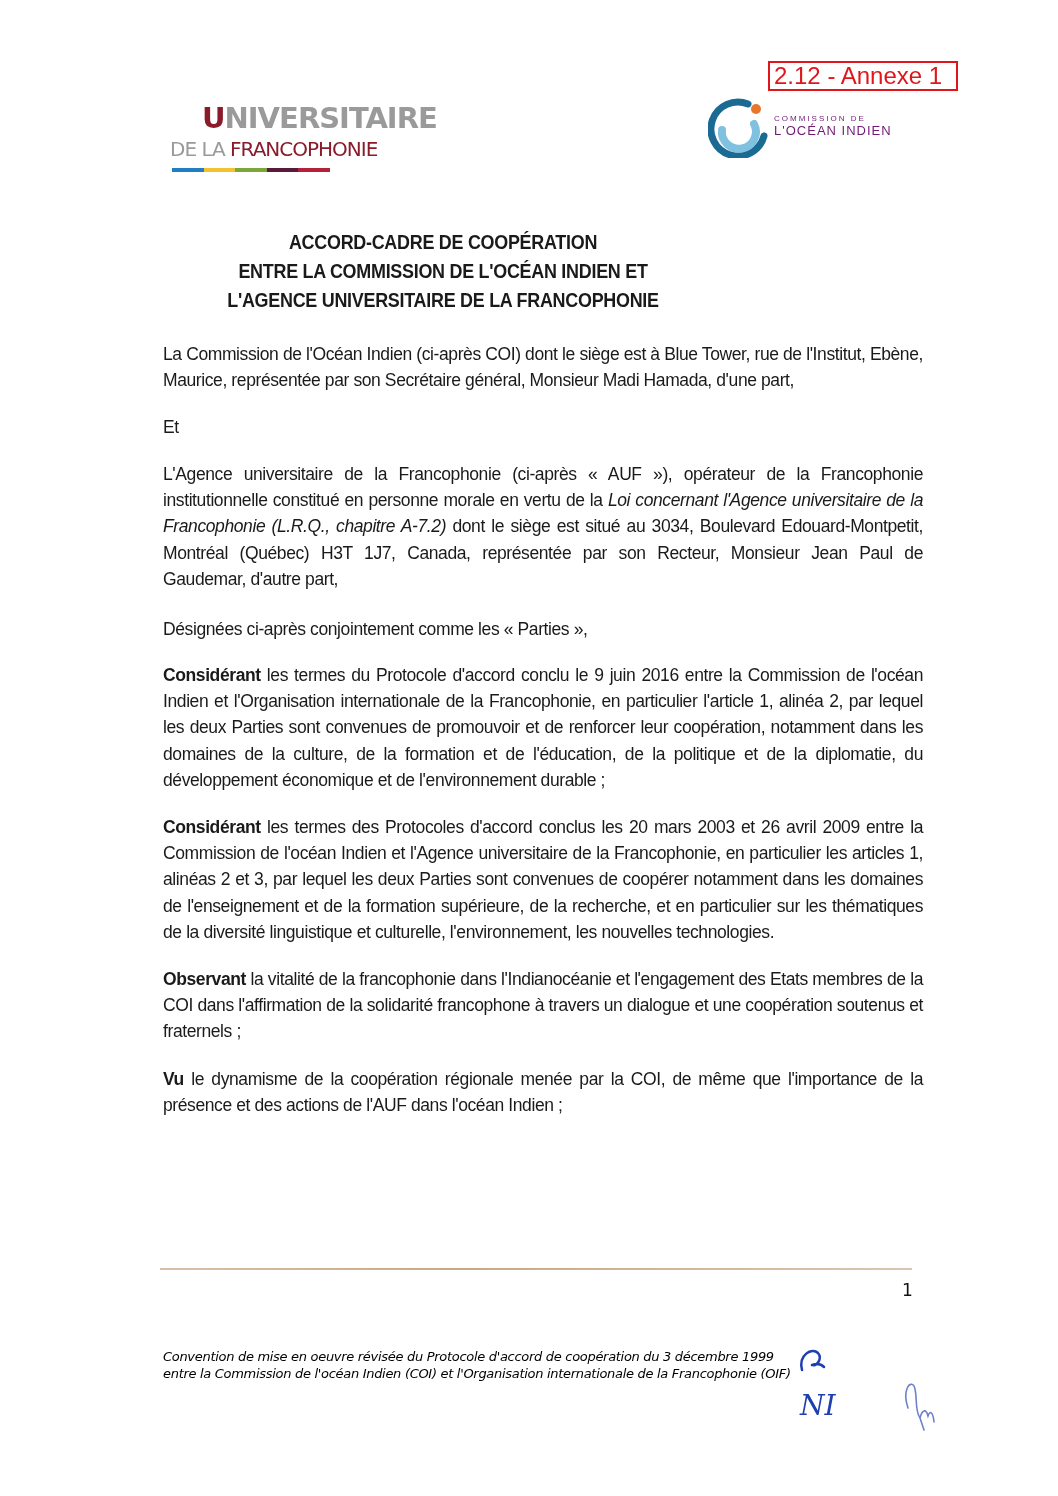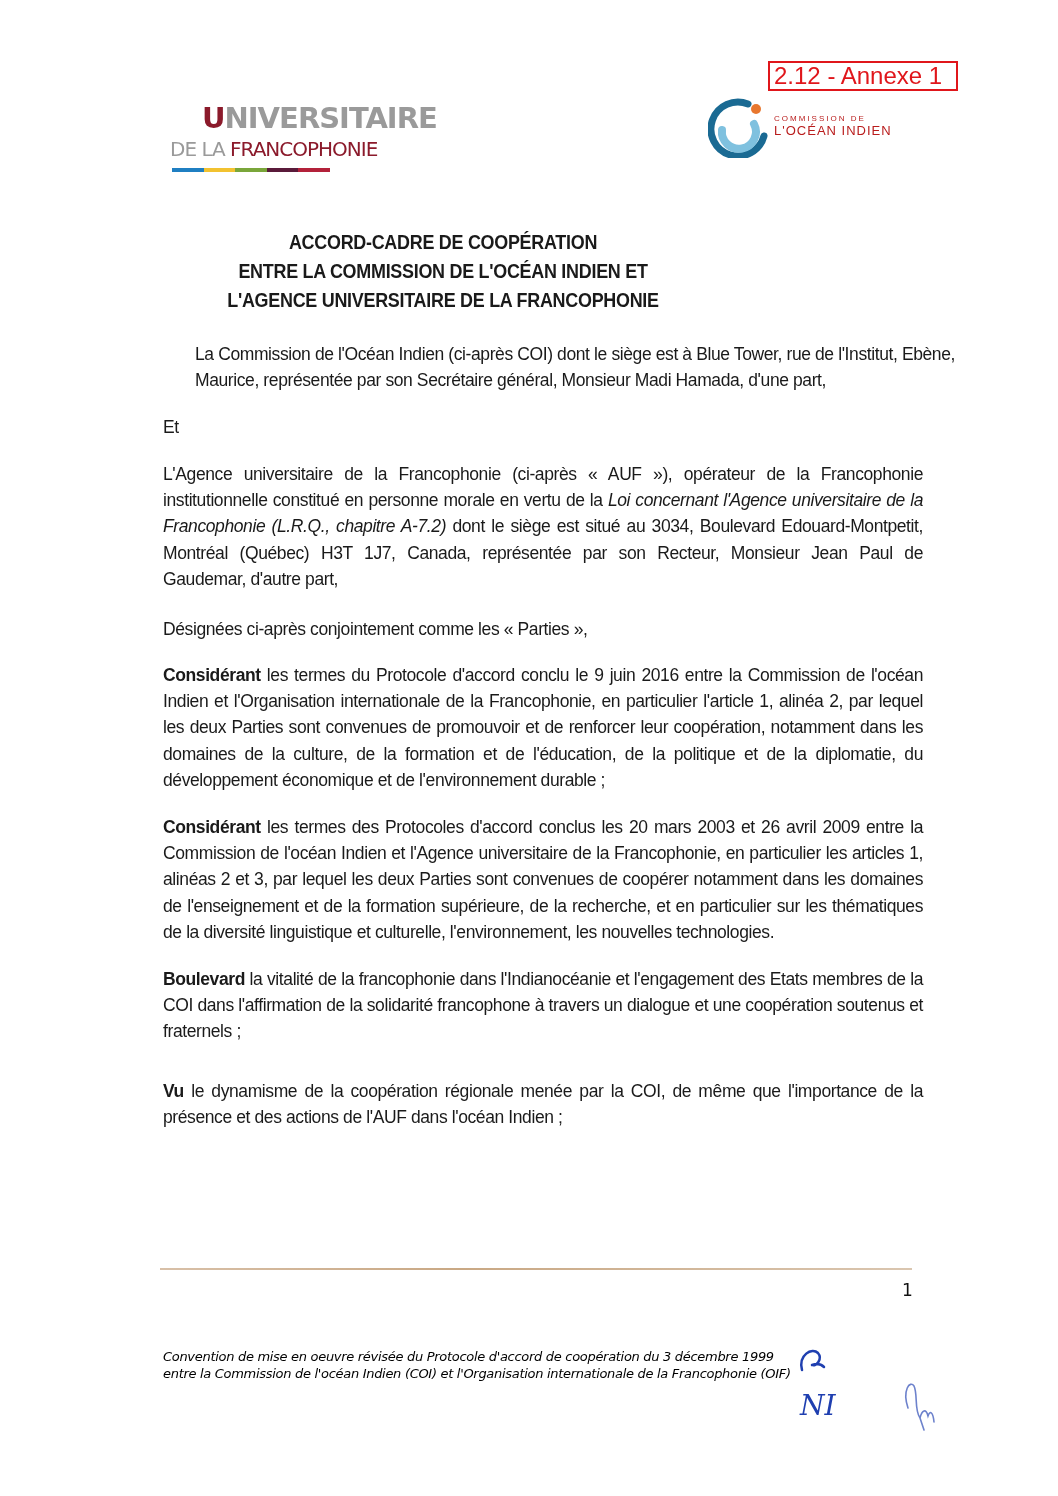--- a/index.html
+++ b/index.html
@@ -16,21 +16,21 @@
     .auf-l3 { top:78px; font-size:20px; line-height:22px; color:#9a9a9a; font-weight:normal; }
     .auf-l3 .fr { color:#8b1a2b; font-weight:normal; }
     .auf-bar { position:absolute; left:2px; top:108px; width:158px; height:4px; display:flex; }
     .auf-bar span { flex:1; height:4px; }
 
     
     .annexe { left:768px; top:61px; width:190px; height:30px; border:2px solid #e0161b; box-sizing:border-box; color:#e0161b; font-size:24px; line-height:26px; padding-left:4px; }
 
     
     .coi-logo { left:708px; top:96px; width:180px; height:62px; }
-    .coi-text { position:absolute; left:66px; top:18px; color:#b91c1c; white-space:nowrap; }
+    .coi-text { position:absolute; left:66px; top:18px; color:#701a75; white-space:nowrap; }
     .coi-t1 { font-size:8px; letter-spacing:2px; line-height:10px; }
     .coi-t2 { font-size:13px; letter-spacing:1px; line-height:14px; }
 
     
     .title { left:0; width:886px; top:228px; text-align:center; font-weight:bold; font-size:19.5px; line-height:29px; letter-spacing:-0.3px; }
     .title div { transform:scaleX(0.92); }
 
     
     .para { left:163px; width:760px; font-size:17.5px; line-height:26.2px; text-align:justify; letter-spacing:-0.4px; }
     .para b { font-weight:bold; }
@@ -73,35 +73,35 @@
     <div class="coi-t2">L'OCÉAN INDIEN</div>
   </div>
 </div>
 
 <div class="abs title">
   <div>ACCORD-CADRE DE COOPÉRATION</div>
   <div>ENTRE LA COMMISSION DE L'OCÉAN INDIEN ET</div>
   <div>L'AGENCE UNIVERSITAIRE DE LA FRANCOPHONIE</div>
 </div>
 
-<div class="abs para" style="top:341px;margin-left:32px;">La Commission de l'Océan Indien (ci-après COI) dont le siège est à Blue Tower, rue de l'Institut, Ebène, Maurice, représentée par son Secrétaire général, Monsieur Madi Hamada, d'une part,</div>
+<div class="abs para" style="top:341px;">La Commission de l'Océan Indien (ci-après COI) dont le siège est à Blue Tower, rue de l'Institut, Ebène, Maurice, représentée par son Secrétaire général, Monsieur Madi Hamada, d'une part,</div>
 
 <div class="abs para" style="top:414px;">Et</div>
 
 <div class="abs para" style="top:461px;"><span>L'Agence universitaire de la Francophonie (ci-après « AUF »), opérateur de la Francophonie institutionnelle constitué en personne morale en vertu de la </span><i>Loi concernant l'Agence universitaire de la Francophonie (L.R.Q., chapitre A-7.2)</i><span>  dont le siège est situé au 3034, Boulevard Edouard-Montpetit, Montréal (Québec) H3T 1J7, Canada, représentée par son Recteur, Monsieur Jean Paul de Gaudemar, d'autre part,</span></div>
 
 <div class="abs para" style="top:616px;">Désignées ci-après conjointement comme les « Parties »,</div>
 
 <div class="abs para" style="top:662px;"><b>Considérant</b><span> les termes du Protocole d'accord conclu le 9 juin 2016 entre la Commission de l'océan Indien et l'Organisation internationale de la Francophonie, en particulier l'article 1, alinéa 2, par lequel les deux Parties sont convenues de promouvoir et de renforcer leur coopération, notamment dans les domaines de la culture, de la formation et de l'éducation, de la politique et de la diplomatie, du développement économique et de l'environnement durable ;</span></div>
 
 <div class="abs para" style="top:814px;"><b>Considérant</b><span> les termes des Protocoles d'accord conclus les 20 mars 2003 et 26 avril 2009 entre la Commission de l'océan Indien et l'Agence universitaire de la Francophonie, en particulier les articles 1, alinéas 2 et 3,  par lequel les deux Parties sont convenues de coopérer notamment dans les domaines de l'enseignement et de la formation supérieure, de la recherche, et en particulier sur les thématiques de la diversité linguistique et culturelle, l'environnement, les nouvelles technologies.</span></div>
 
-<div class="abs para" style="top:966px;"><b>Boulevard</b><span> la vitalité de la francophonie dans l'Indianocéanie et l'engagement des Etats membres de la COI dans l'affirmation de la solidarité francophone à travers un dialogue et une coopération soutenus et fraternels ;</span></div>
+<div class="abs para" style="top:966px;"><b>Observant</b><span> la vitalité de la francophonie dans l'Indianocéanie et l'engagement des Etats membres de la COI dans l'affirmation de la solidarité francophone à travers un dialogue et une coopération soutenus et fraternels ;</span></div>
 
-<div class="abs para" style="top:1066px;margin-top:12px;"><b>Vu</b><span> le dynamisme de la coopération régionale menée par la COI, de même que l'importance de la présence et des actions de l'AUF dans l'océan Indien ;</span></div>
+<div class="abs para" style="top:1066px;"><b>Vu</b><span> le dynamisme de la coopération régionale menée par la COI, de même que l'importance de la présence et des actions de l'AUF dans l'océan Indien ;</span></div>
 
 <div class="abs footer-rule"></div>
 <div class="abs page-num">1</div>
 <div class="abs footer-note">
   <div>Convention de mise en oeuvre révisée du Protocole d'accord de coopération du 3 décembre 1999</div>
   <div>entre la Commission de l'océan Indien (COI) et l'Organisation internationale de la Francophonie (OIF)</div>
 </div>
 
 <svg class="sig" style="left:790px;top:1345px;" width="60" height="75" viewBox="0 0 60 75">
   <path class="ink" d="M12 25 C8 10 22 2 28 8 C33 14 26 22 22 20 M22 20 C28 18 32 20 34 22" fill="none" stroke-width="2.5" stroke-linecap="round" stroke="#1f3fb0"></path>

